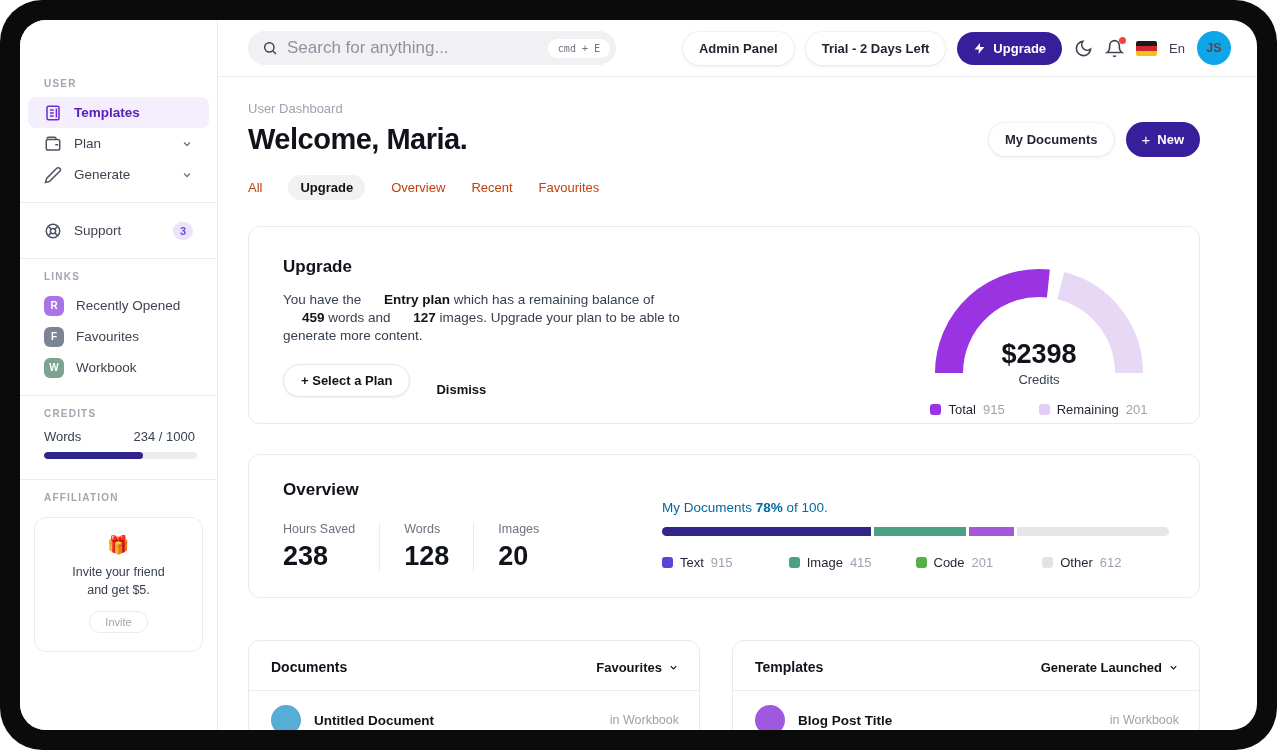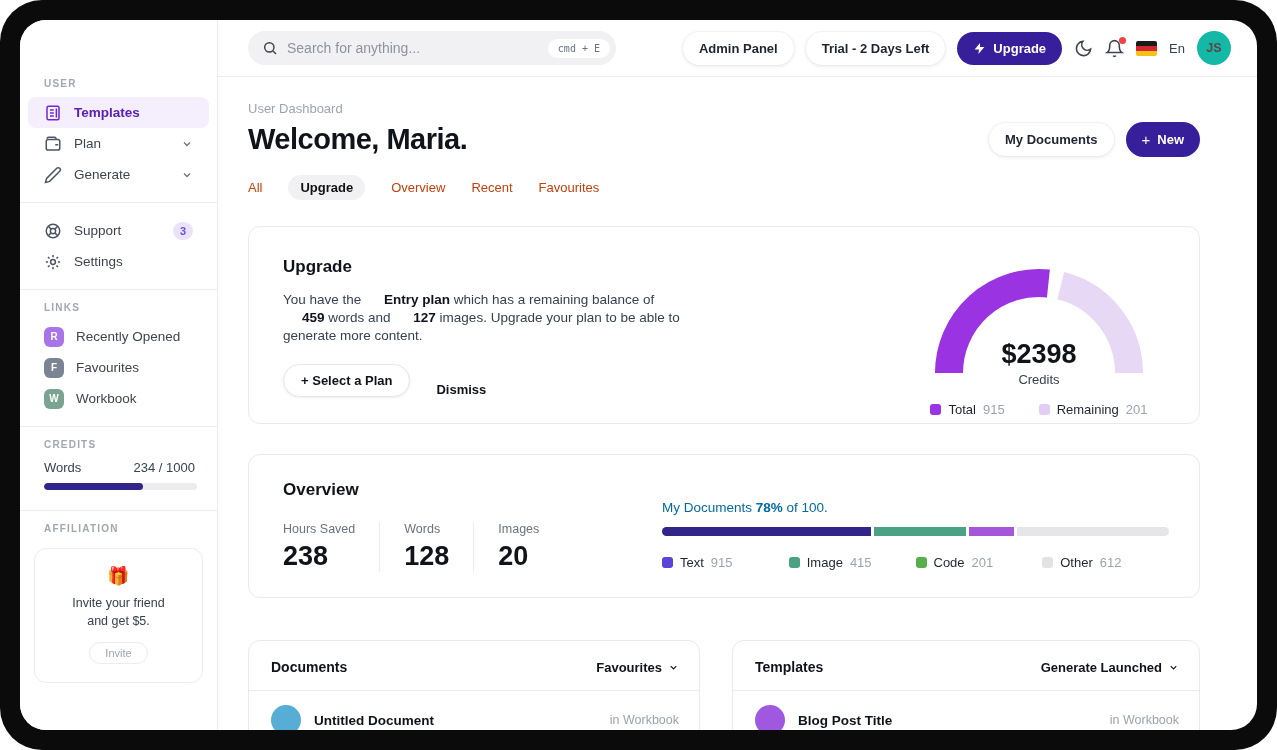--- a/index.html
+++ b/index.html
@@ -29,33 +29,33 @@
   .affil-gift { font-size:18px; }
   .affil-text { margin-top:8px; font-size:12.5px; color:#374151; line-height:1.4; font-weight:500; }
   .affil-btn { margin-top:12px; display:inline-block; border:1px solid #ececf0; border-radius:999px; padding:4px 15px;
                font-size:11px; color:#9ca3af; background:#fff; cursor:pointer; }
 
   
   .main { flex:1; display:flex; flex-direction:column; min-width:0; }
   .topbar { height:57px; flex:0 0 57px; border-bottom:1px solid #ececf0; display:flex; align-items:center; padding:0 26px 0 30px; }
   .search { width:368px; height:34px; background:#f1f1f4; border-radius:17px; display:flex; align-items:center; gap:9px;
             padding:0 6px 0 14px; cursor:text; }
-  .search .ph { font-size:14px; color:#8d939e; flex:1; }
+  .search .ph { font-size:17px; color:#8d939e; flex:1; }
   .kbd { background:#fff; border-radius:12px; padding:4px 10px; font-family:"DejaVu Sans Mono",monospace; font-size:10px; color:#6b7280; }
   .tb-right { margin-left:auto; display:flex; align-items:center; gap:12px; }
   .pill { background:#fff; border-radius:999px; padding:9px 16px; font-size:13px; font-weight:600; color:#1f2430;
           box-shadow:0 1px 4px rgba(20,20,40,.10), 0 0 0 1px rgba(20,20,40,.03); cursor:pointer; white-space:nowrap; }
   .pill-dark { background:#371f9b; color:#fff; border-radius:999px; padding:9px 16px; font-size:13px; font-weight:600;
           display:flex; align-items:center; gap:7px; cursor:pointer; white-space:nowrap; }
   .icon-btn { color:#3f4350; display:flex; position:relative; cursor:pointer; }
   .dot { position:absolute; top:-2px; right:-2px; width:7px; height:7px; border-radius:50%; background:#ef4444; }
   .flag { width:21px; height:15px; border-radius:2px; overflow:hidden; display:flex; flex-direction:column; cursor:pointer; }
   .flag div { flex:1; }
   .lang { font-size:13px; color:#374151; font-weight:500; cursor:pointer; }
-  .avatar { width:34px; height:34px; border-radius:50%; background:#14b8a6; color:#5f4449; font-size:12.5px; font-weight:700;
+  .avatar { width:34px; height:34px; border-radius:50%; background:#0ea5e9; color:#5f4449; font-size:12.5px; font-weight:700;
             display:flex; align-items:center; justify-content:center; cursor:pointer; }
 
   .content { flex:1; padding:0 57px 0 30px; overflow:hidden; }
   .crumb { margin-top:24px; font-size:13px; color:#9ca3af; }
   .title-row { display:flex; align-items:center; margin-top:6px; }
   .h1 { font-size:29px; font-weight:800; color:#10131a; letter-spacing:-0.5px; }
   .title-actions { margin-left:auto; display:flex; align-items:center; gap:12px; }
   .tabs { display:flex; align-items:center; gap:26px; margin-top:18px; }
   .tab { font-size:13px; font-weight:500; color:#c2410c; padding:5px 0; cursor:pointer; }
   .tab.active { background:#f1f1f4; border-radius:999px; padding:5px 12px; font-weight:700; color:#111; }
@@ -175,29 +175,20 @@
               <line x1="5.7" y1="5.7" x2="9.5" y2="9.5"></line>
               <line x1="14.5" y1="14.5" x2="18.3" y2="18.3"></line>
               <line x1="18.3" y1="5.7" x2="14.5" y2="9.5"></line>
               <line x1="9.5" y1="14.5" x2="5.7" y2="18.3"></line>
             </svg>
         </span>
         <span>Support</span>
         <span class="count-badge">3</span>
       </div>
 
-      <div class="side-item">
-        <span class="ic">
-          <svg width="18" height="18" viewBox="0 0 24 24" fill="none" stroke="currentColor" stroke-width="2">
-              <circle cx="12" cy="12" r="3.2"></circle>
-              <path d="M12 2.5v3M12 18.5v3M2.5 12h3M18.5 12h3M5.3 5.3l2.1 2.1M16.6 16.6l2.1 2.1M18.7 5.3l-2.1 2.1M7.4 16.6l-2.1 2.1"></path>
-            </svg>
-        </span>
-        <span>Settings</span>
-      </div>
 
       <div class="divider"></div>
 
       <div class="sec-label">LINKS</div>
 
       <div class="side-item">
         <span class="link-badge" style="background: rgb(169, 116, 232);">R</span>
         <span>Recently Opened</span>
       </div>
       <div class="side-item">

